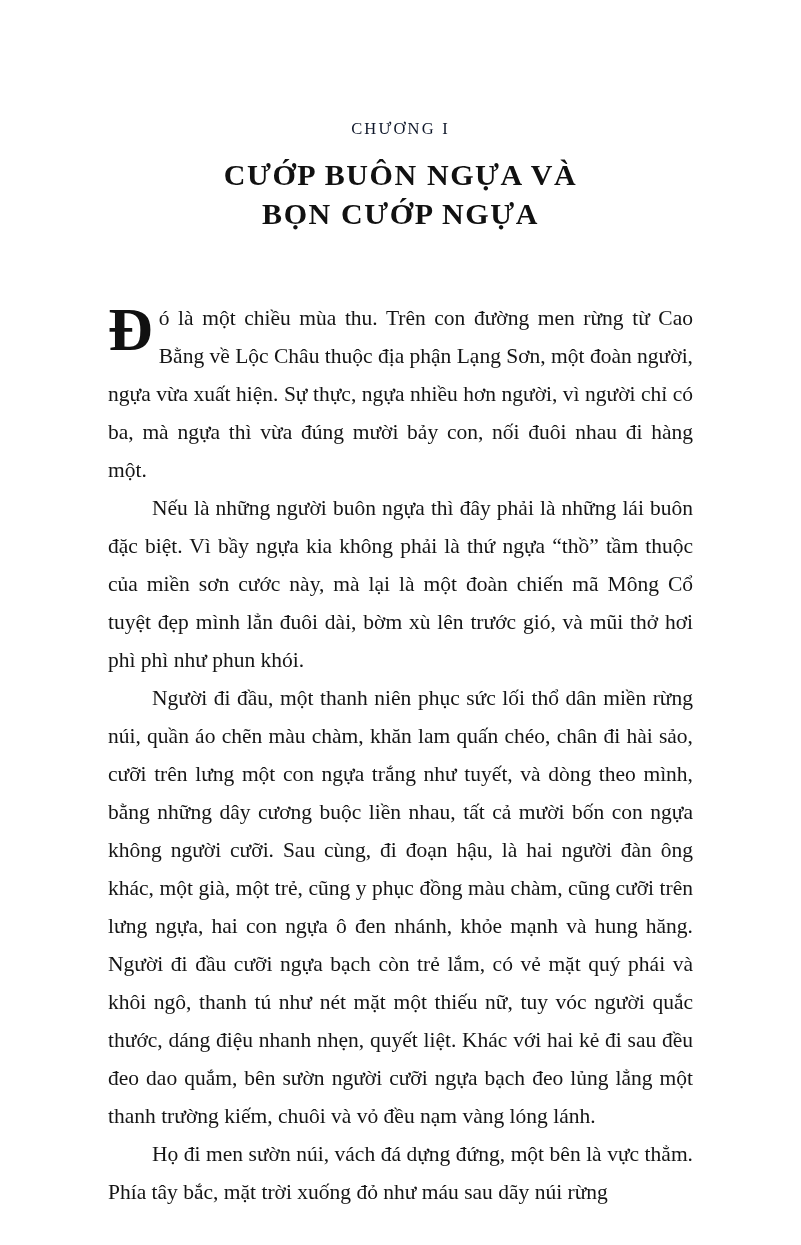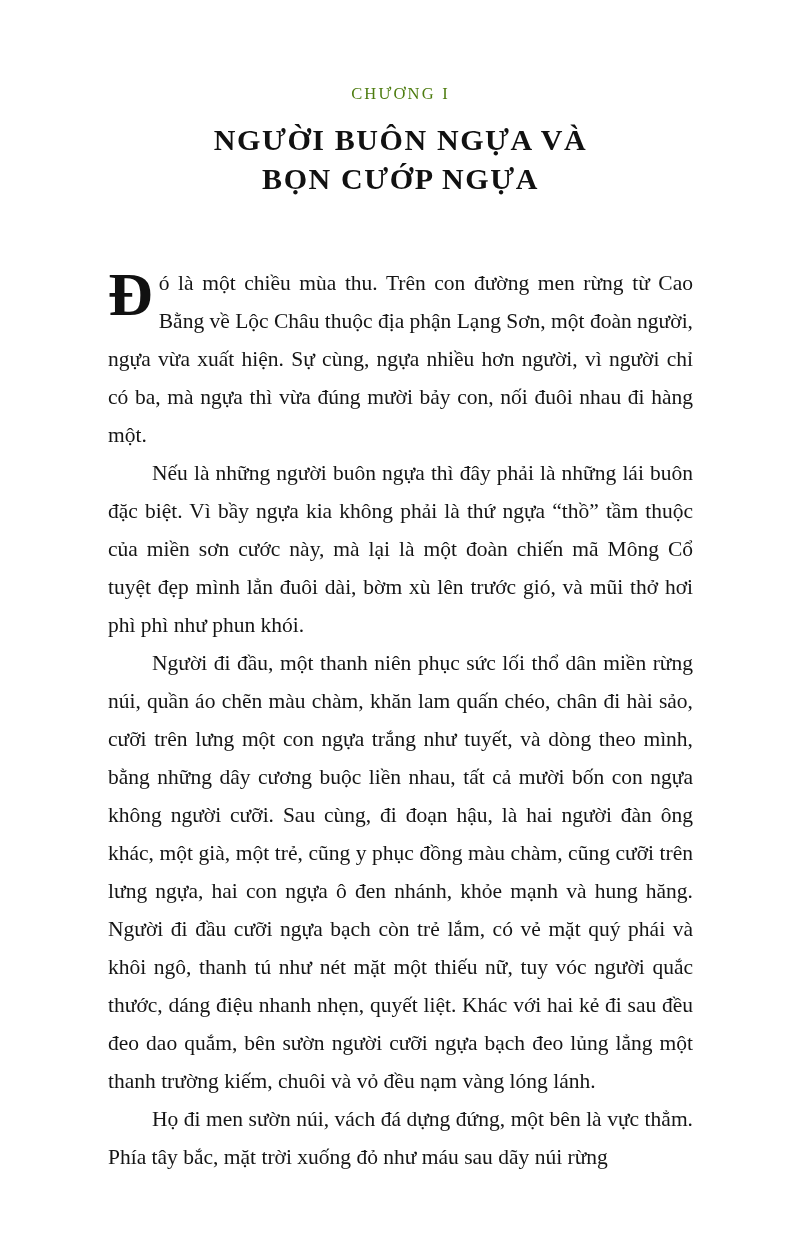--- a/index.html
+++ b/index.html
@@ -17,26 +17,26 @@
     color: #111111;
   }
   .content {
     position: absolute;
     left: 108px;
     top: 0;
     width: 585px;
     height: 1245px;
   }
   .chapter-label {
-    margin-top: 84px;
+    margin-top: 119px;
     text-align: center;
     font-family: "Liberation Serif", serif;
     font-size: 16.5px;
     letter-spacing: 2.2px;
-    color: #4d7c0f;
+    color: #0f172a;
     font-weight: 400;
   }
   .chapter-title {
     margin-top: 16px;
     text-align: center;
     font-family: "Liberation Serif", serif;
     font-size: 30px;
     line-height: 1.30;
     font-weight: 700;
     letter-spacing: 1.6px;
@@ -74,27 +74,27 @@
 </style>
 </head>
 <body>
 
 <div class="page">
   <div class="content">
 
     <div class="chapter-label">CHƯƠNG I</div>
 
     <div class="chapter-title">
-      <span class="line">NGƯỜI BUÔN NGỰA VÀ</span>
+      <span class="line">CƯỚP BUÔN NGỰA VÀ</span>
       <span class="line">BỌN CƯỚP NGỰA</span>
     </div>
 
     <div class="body-text">
       <p class="first">
-        <span class="dropcap">Đ</span><span>ó là một chiều mùa thu. Trên con đường men rừng từ Cao Bằng về Lộc Châu thuộc địa phận Lạng Sơn, một đoàn người, ngựa vừa xuất hiện. Sự cùng, ngựa nhiều hơn người, vì người chỉ có ba, mà ngựa thì vừa đúng mười bảy con, nối đuôi nhau đi hàng một.</span>
+        <span class="dropcap">Đ</span><span>ó là một chiều mùa thu. Trên con đường men rừng từ Cao Bằng về Lộc Châu thuộc địa phận Lạng Sơn, một đoàn người, ngựa vừa xuất hiện. Sự thực, ngựa nhiều hơn người, vì người chỉ có ba, mà ngựa thì vừa đúng mười bảy con, nối đuôi nhau đi hàng một.</span>
       </p>
       <p>Nếu là những người buôn ngựa thì đây phải là những lái buôn đặc biệt. Vì bầy ngựa kia không phải là thứ ngựa “thồ” tầm thuộc của miền sơn cước này, mà lại là một đoàn chiến mã Mông Cổ tuyệt đẹp mình lẳn đuôi dài, bờm xù lên trước gió, và mũi thở hơi phì phì như phun khói.</p>
       <p>Người đi đầu, một thanh niên phục sức lối thổ dân miền rừng núi, quần áo chẽn màu chàm, khăn lam quấn chéo, chân đi hài sảo, cưỡi trên lưng một con ngựa trắng như tuyết, và dòng theo mình, bằng những dây cương buộc liền nhau, tất cả mười bốn con ngựa không người cưỡi. Sau cùng, đi đoạn hậu, là hai người đàn ông khác, một già, một trẻ, cũng y phục đồng màu chàm, cũng cưỡi trên lưng ngựa, hai con ngựa ô đen nhánh, khỏe mạnh và hung hăng. Người đi đầu cưỡi ngựa bạch còn trẻ lắm, có vẻ mặt quý phái và khôi ngô, thanh tú như nét mặt một thiếu nữ, tuy vóc người quắc thước, dáng điệu nhanh nhẹn, quyết liệt. Khác với hai kẻ đi sau đều đeo dao quắm, bên sườn người cưỡi ngựa bạch đeo lủng lẳng một thanh trường kiếm, chuôi và vỏ đều nạm vàng lóng lánh.</p>
       <p>Họ đi men sườn núi, vách đá dựng đứng, một bên là vực thẳm. Phía tây bắc, mặt trời xuống đỏ như máu sau dãy núi rừng</p>
     </div>
 
   </div>
 </div>
 
 </body></html>

